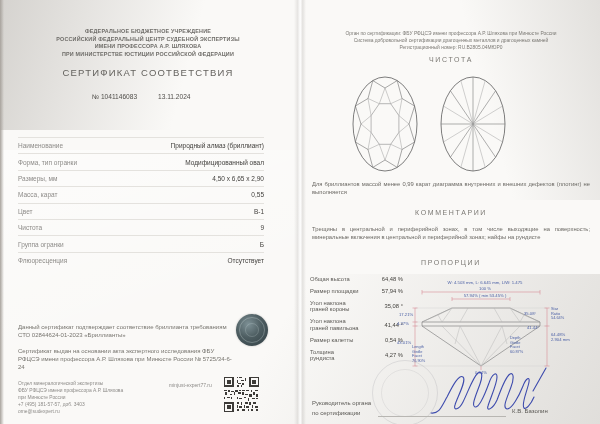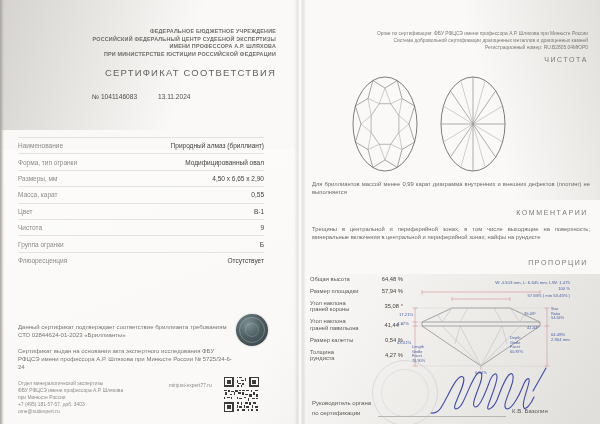--- a/index.html
+++ b/index.html
@@ -8,21 +8,21 @@
   .abs{position:absolute;}
   
   .edge-left{left:0;top:0;width:4px;height:424px;background:linear-gradient(90deg,#a8a39d,rgba(168,163,157,0));}
   .wedge-tl{left:0;top:0;width:340px;height:130px;background:linear-gradient(105deg,rgba(168,164,158,.45),rgba(168,164,158,0) 55%);}
   .wedge-tr{right:0;top:0;width:260px;height:200px;background:linear-gradient(255deg,rgba(170,166,160,.30),rgba(170,166,160,0) 45%);}
   .wedge-br{left:0;bottom:0;width:600px;height:150px;background:linear-gradient(300deg,rgba(176,172,166,.35),rgba(176,172,166,0) 55%);}
   .sheen{left:0;top:150px;width:300px;height:274px;background:linear-gradient(160deg,rgba(255,255,255,.5),rgba(255,255,255,0) 60%);}
   .fold{left:294px;top:0;width:12px;height:424px;
         background:linear-gradient(90deg,rgba(0,0,0,0) 0%,rgba(90,85,80,.12) 30%,rgba(255,255,255,.9) 52%,rgba(90,85,80,.14) 72%,rgba(0,0,0,0) 100%);}
   
-  .ctr{text-align:right;}
+  .ctr{text-align:center;}
   .org-l{left:20px;top:28px;width:256px;font-size:5.4px;line-height:7.6px;color:#6e6c68;font-weight:bold;letter-spacing:.2px;}
   .title{left:20px;top:67px;width:256px;font-size:9.5px;letter-spacing:1.2px;color:#64625e;}
   .numrow{font-size:6.6px;color:#504e4a;}
   .tbl{left:18px;top:137px;width:246px;}
   .tbl-row{display:flex;justify-content:space-between;align-items:center;height:15.4px;border-top:1px solid #e4e2de;font-size:6.5px;}
   .tbl-row .l{color:#8d8b88;}
   .tbl-row .v{color:#43413e;}
   .stmt{left:18px;top:0;width:218px;font-size:6px;line-height:8px;color:#77756f;}
   .contact{left:18px;top:381px;width:140px;font-size:4.9px;line-height:6.9px;color:#8d8b88;}
   .website{left:169px;top:382px;font-size:5px;color:#8d8b88;}

